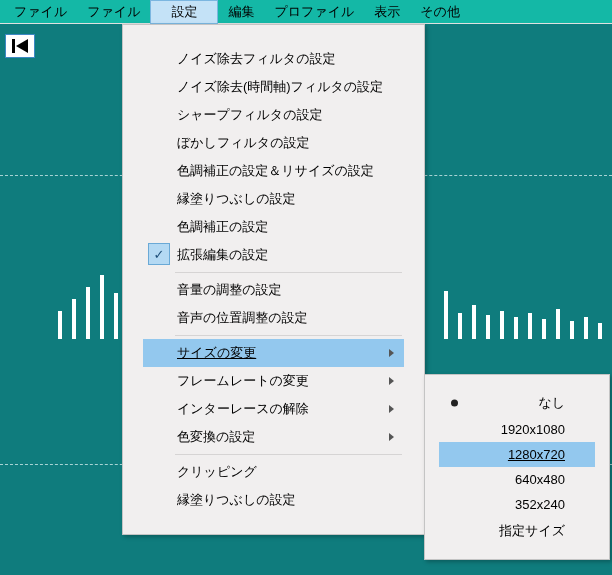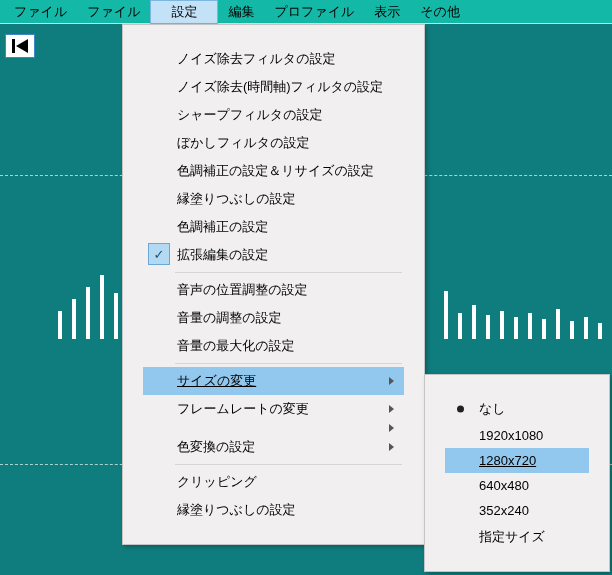--- a/index.html
+++ b/index.html
@@ -75,21 +75,22 @@
   .menu.main {
     top: 24px;
     left: 122px;
     width: 303px;
     padding: 20px;
   }
   .menu.sub {
     top: 374px;
     left: 424px;
     width: 186px;
-    padding: 20px;
+    padding: 14px;
+    text-align: right;
   }
   .menu-item {
     position: relative;
     padding: 5px 30px 5px 34px;
     cursor: default;
     white-space: nowrap;
   }
   .menu-item.highlight {
     background: #93c8ee;
     text-decoration: underline;
@@ -184,34 +185,34 @@
   <div class="menu-item"><span>ぼかしフィルタの設定</span></div>
   <div class="menu-item"><span>色調補正の設定＆リサイズの設定</span></div>
   <div class="menu-item"><span>縁塗りつぶしの設定</span></div>
   <div class="menu-item"><span>色調補正の設定</span></div>
   <div class="menu-item">
     <span class="chk">✓</span>
     <span>拡張編集の設定</span>
   </div>
   <div class="menu-sep"></div>
 
+  <div class="menu-item"><span>音量の調整の設定</span></div>
   <div class="menu-item"><span>音声の位置調整の設定</span></div>
-  <div class="menu-item"><span>音量の調整の設定</span></div>
-  <div class="menu-item"><span>音量の最大化の設定</span></div>
   <div class="menu-sep"></div>
 
   <div class="menu-item highlight">
     <span>サイズの変更</span>
     <span class="arrow"></span>
   </div>
   <div class="menu-item">
     <span>フレームレートの変更</span>
     <span class="arrow"></span>
   </div>
   <div class="menu-item">
+    <span>インターレースの解除</span>
     <span class="arrow"></span>
   </div>
   <div class="menu-item">
     <span>色変換の設定</span>
     <span class="arrow"></span>
   </div>
   <div class="menu-sep"></div>
 
   <div class="menu-item"><span>クリッピング</span></div>
   <div class="menu-item"><span>縁塗りつぶしの設定</span></div>

